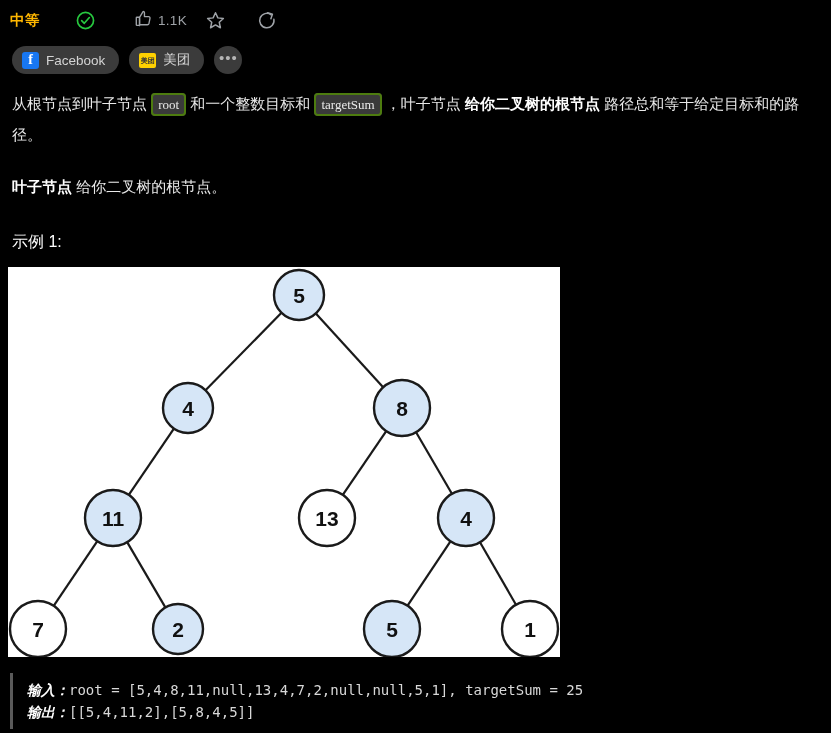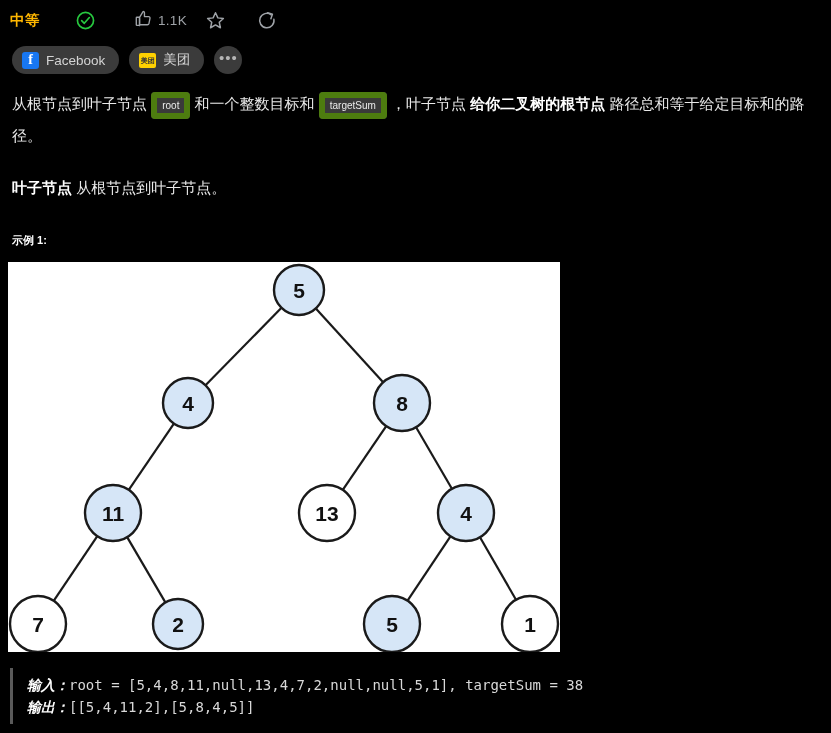--- a/index.html
+++ b/index.html
@@ -111,35 +111,35 @@
   
   .desc {
     padding: 13px 12px 0 12px;
     font-size: 15px;
     line-height: 30px;
     color: #e9e9e9;
   }
   .desc p { margin: 0; }
   .desc .gap { height: 22px; }
   code.inline {
-    font-family: Liberation Sans, sans-serif;
-    font-size: 10px;
+    font-family: Liberation Serif, serif;
+    font-size: 13px;
     background: #3a3a3a;
-    border: 6px solid #4d7c0f;
+    border: 2px solid #4d7c0f;
     border-radius: 4px;
     padding: 2px 5px;
     color: #eaeaea;
   }
   b { font-weight: 700; color: #fff; }
 
   
   .ex-title {
     padding: 30px 12px 0 12px;
-    font-size: 11px;
-    font-weight: 700;
+    font-size: 16px;
+    font-weight: 400;
     color: #ffffff;
   }
   .figure-wrap {
     padding: 14px 0 0 8px;
   }
   .figure {
     width: 552px;
     height: 390px;
     background: #ffffff;
   }
@@ -215,21 +215,21 @@
     </span>
 
     <span class="tag-more">•••</span>
   </div>
 
   <div class="desc">
     <p><span>从根节点到叶子节点 </span><code class="inline">root</code><span> 和一个整数目标和 </span><code class="inline">targetSum</code><span> ，叶子节点 </span><b>给你二叉树的根节点</b><span> 路径总和等于给定目标和的路径。</span></p>
 
     <div class="gap"></div>
 
-    <p><b>叶子节点</b><span> 从根节点到叶子节点。</span></p>
+    <p><b>叶子节点</b><span> 给你二叉树的根节点。</span></p>
   </div>
 
   <div class="ex-title">示例 1:</div>
 
   <div class="figure-wrap">
     <svg class="figure" id="tree-svg" viewBox="0 0 552 390">
         <line x1="273.48086509886014" y1="45.834794989448675" x2="197.51913490113986" y2="123.16520501055132" stroke="#1a1a1a" stroke-width="2.2"></line>
         <line x1="307.8412202739747" y1="46.47629020348682" x2="375.13783329314833" y2="120.30655497209476" stroke="#1a1a1a" stroke-width="2.2"></line>
         <line x1="165.91657938396224" y1="161.6556835701887" x2="120.77343108996227" y2="227.86563440138866" stroke="#1a1a1a" stroke-width="2.2"></line>
         <line x1="378.2265689100377" y1="164.13436559861134" x2="334.7734310899623" y2="227.86563440138866" stroke="#1a1a1a" stroke-width="2.2"></line>
@@ -274,16 +274,16 @@
           <circle cx="384" cy="362" r="28" fill="#d6e6f7" stroke="#1a1a1a" stroke-width="2.4"></circle>
           <text x="384" y="362" text-anchor="middle" dominant-baseline="central" font-family="&quot;Liberation Sans&quot;, sans-serif" font-size="21" font-weight="bold" fill="#111">5</text>
         </g>
         <g>
           <circle cx="522" cy="362" r="28" fill="#ffffff" stroke="#1a1a1a" stroke-width="2.4"></circle>
           <text x="522" y="362" text-anchor="middle" dominant-baseline="central" font-family="&quot;Liberation Sans&quot;, sans-serif" font-size="21" font-weight="bold" fill="#111">1</text>
         </g>
       </svg>
   </div>
 
-  <div class="codeblock"><span class="lbl">输入：</span><span>root = [5,4,8,11,null,13,4,7,2,null,null,5,1], targetSum = 38</span>
+  <div class="codeblock"><span class="lbl">输入：</span><span>root = [5,4,8,11,null,13,4,7,2,null,null,5,1], targetSum = 25</span>
 <span class="lbl">输出：</span><span>[[5,4,11,2],[5,8,4,5]]</span></div>
 
 </div>
 
 </body></html>

